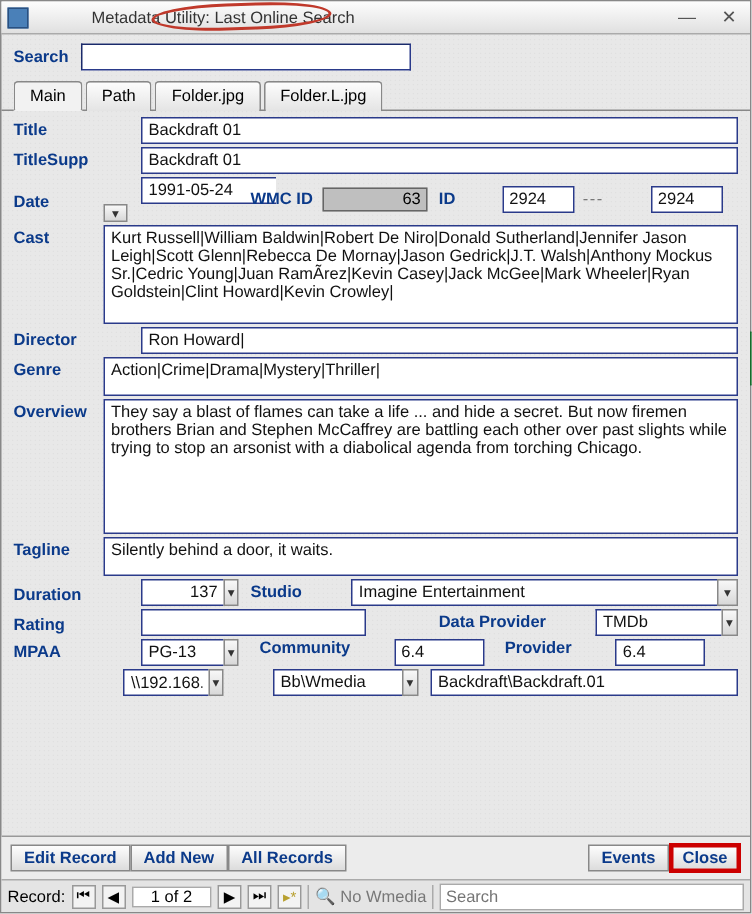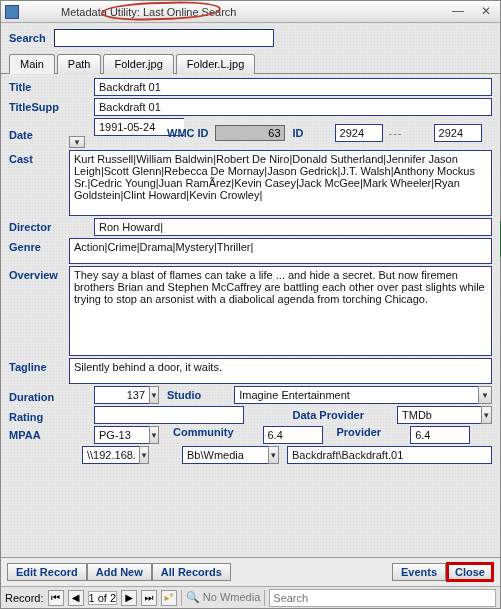--- a/index.html
+++ b/index.html
@@ -308,21 +308,21 @@
     <button class="btn-flat">All Records</button>
     <div class="flex1"></div>
     <button class="btn-flat">Events</button>
     <button class="btn-red">Close</button>
   </div>
 
   <div class="status-bar">
     <span>Record:</span>
     <div class="nav-btn">⏮</div>
     <div class="nav-btn">◀</div>
-    <span style="padding:0 0;background:#fff;border:1px solid #aaa;text-align:right;">1 of 2</span>
+    <span style="padding:0 12px;background:#fff;border:1px solid #aaa;text-align:right;">1 of 2</span>
     <div class="nav-btn">▶</div>
     <div class="nav-btn">⏭</div>
     <div class="nav-btn" style="color:#b8a030;">▸*</div>
     <div class="sep"></div>
     <span class="muted">🔍 <span>No Wmedia</span></span>
     <div class="sep"></div>
     <input class="input-sunk" style="flex: 1 1 0%; border-color: rgb(170, 170, 170);" placeholder="Search">
   </div>
 </div>
 

